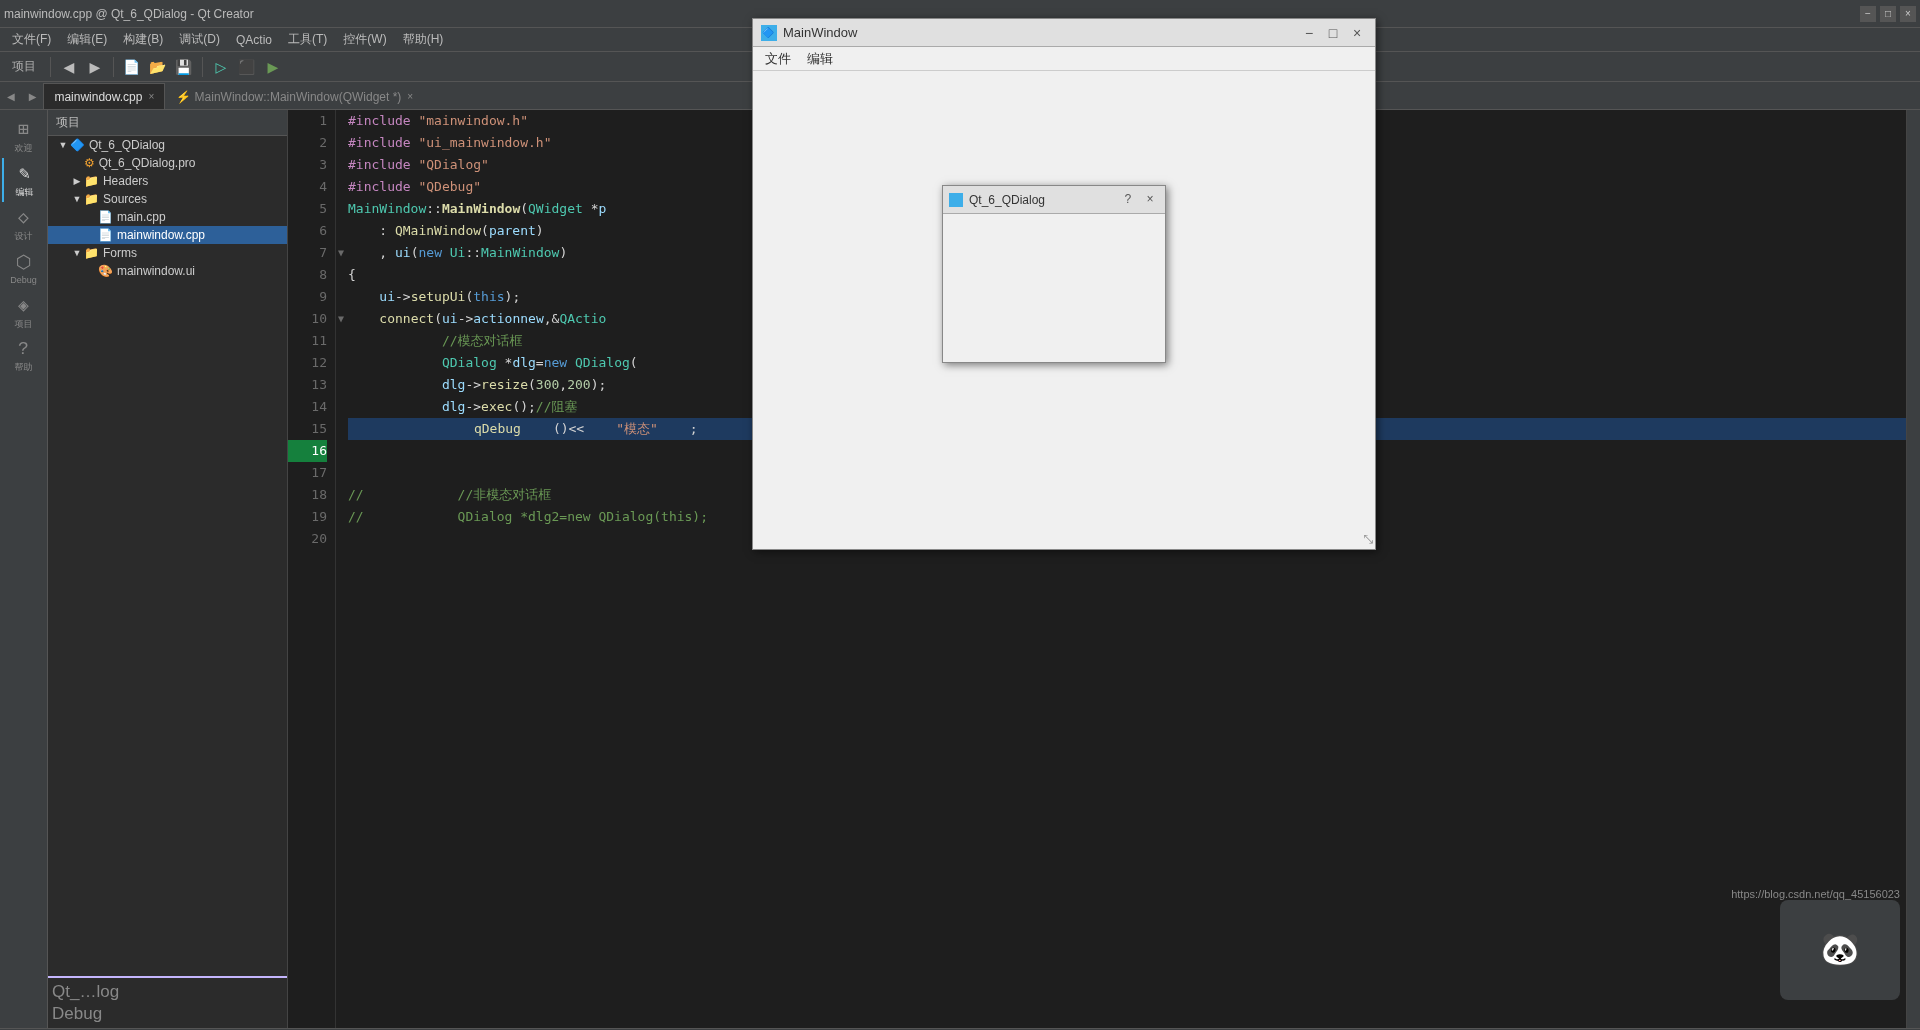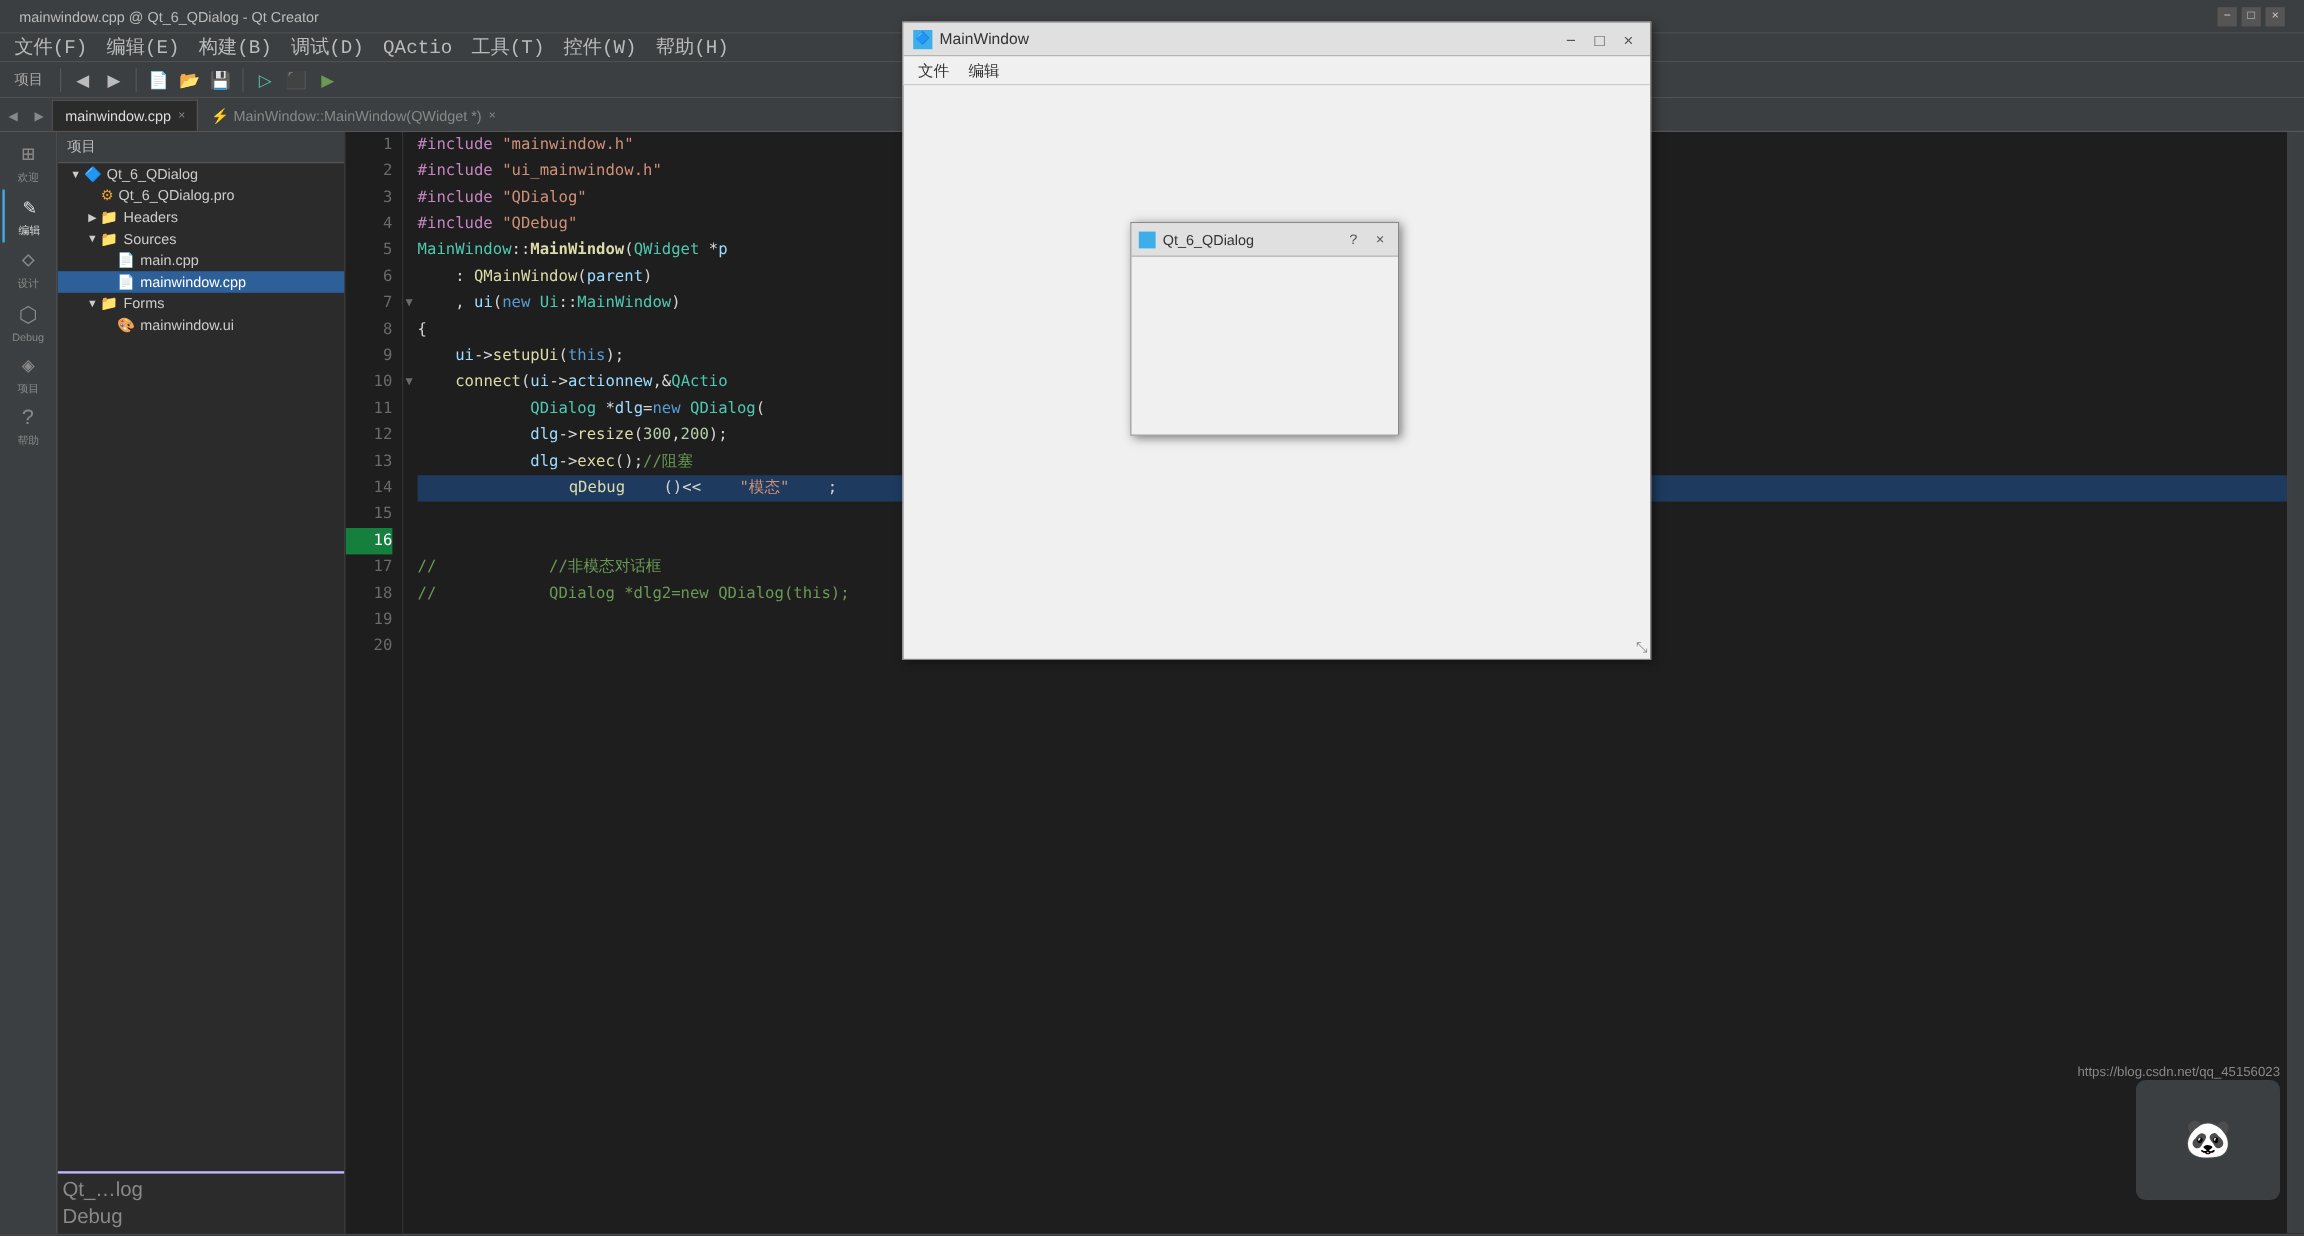--- a/index.html
+++ b/index.html
@@ -11,21 +11,21 @@
       overflow: hidden;
       position: relative;
     }
 
     
     .title-bar {
       background: #3c3f41;
       height: 28px;
       display: flex;
       align-items: center;
-      padding: 0 16px;
+      padding: 0 4px;
       border-bottom: 1px solid #555;
     }
     .title-bar-text {
       color: #bbbbbb;
       font-size: 12px;
       font-family: Arial, sans-serif;
     }
     .title-bar-controls {
       margin-left: auto;
       display: flex;
@@ -48,22 +48,22 @@
     .menu-bar {
       background: #3c3f41;
       height: 24px;
       display: flex;
       align-items: center;
       padding: 0 4px;
       border-bottom: 1px solid #555;
     }
     .menu-item {
       color: #bbbbbb;
-      font-size: 16px;
-      font-family: Liberation Mono, monospace;
+      font-size: 12px;
+      font-family: Liberation Sans, sans-serif;
       padding: 2px 8px;
       cursor: pointer;
     }
 
     
     .toolbar {
       background: #3c3f41;
       height: 30px;
       display: flex;
       align-items: center;
@@ -682,20 +682,23 @@
         <div class="code-line">
           <span>&nbsp;&nbsp;&nbsp;&nbsp;</span><span class="kw-var">ui</span><span>-&gt;</span><span class="kw-func">setupUi</span><span>(</span><span class="kw-blue">this</span><span>);</span>
         </div>
 
         <div class="code-line has-arrow">
           <span class="fold-arrow">▼</span>
           <span>&nbsp;&nbsp;&nbsp;&nbsp;</span><span class="kw-func">connect</span><span>(</span><span class="kw-var">ui</span><span>-&gt;</span><span class="kw-var">actionnew</span><span>,&amp;</span><span class="kw-type">QActio</span>
         </div>
 
 
+        <div class="code-line">
+          <span>&nbsp;&nbsp;&nbsp;&nbsp;&nbsp;&nbsp;&nbsp;&nbsp;&nbsp;&nbsp;&nbsp;&nbsp;</span><span class="kw-comment">//模态对话框</span>
+        </div>
 
         <div class="code-line">
           <span>&nbsp;&nbsp;&nbsp;&nbsp;&nbsp;&nbsp;&nbsp;&nbsp;&nbsp;&nbsp;&nbsp;&nbsp;</span><span class="kw-type">QDialog</span><span> *</span><span class="kw-var">dlg</span><span>=</span><span class="kw-blue">new</span><span> </span><span class="kw-type">QDialog</span><span>(</span>
         </div>
 
         <div class="code-line">
           <span>&nbsp;&nbsp;&nbsp;&nbsp;&nbsp;&nbsp;&nbsp;&nbsp;&nbsp;&nbsp;&nbsp;&nbsp;</span><span class="kw-var">dlg</span><span>-&gt;</span><span class="kw-func">resize</span><span>(</span><span class="kw-number">300</span><span>,</span><span class="kw-number">200</span><span>);</span>
         </div>
 
         <div class="code-line">

